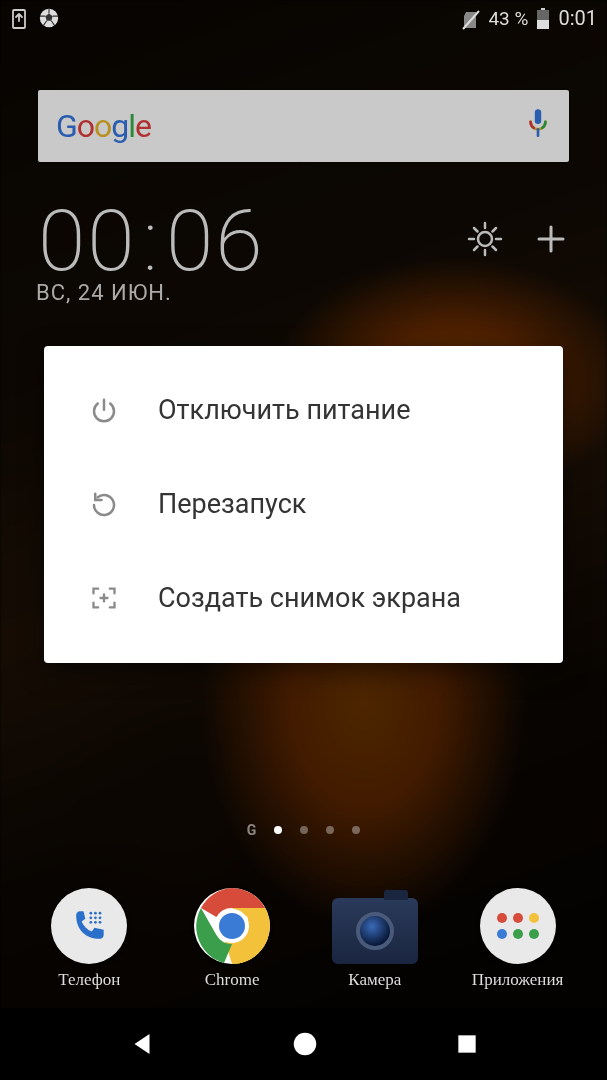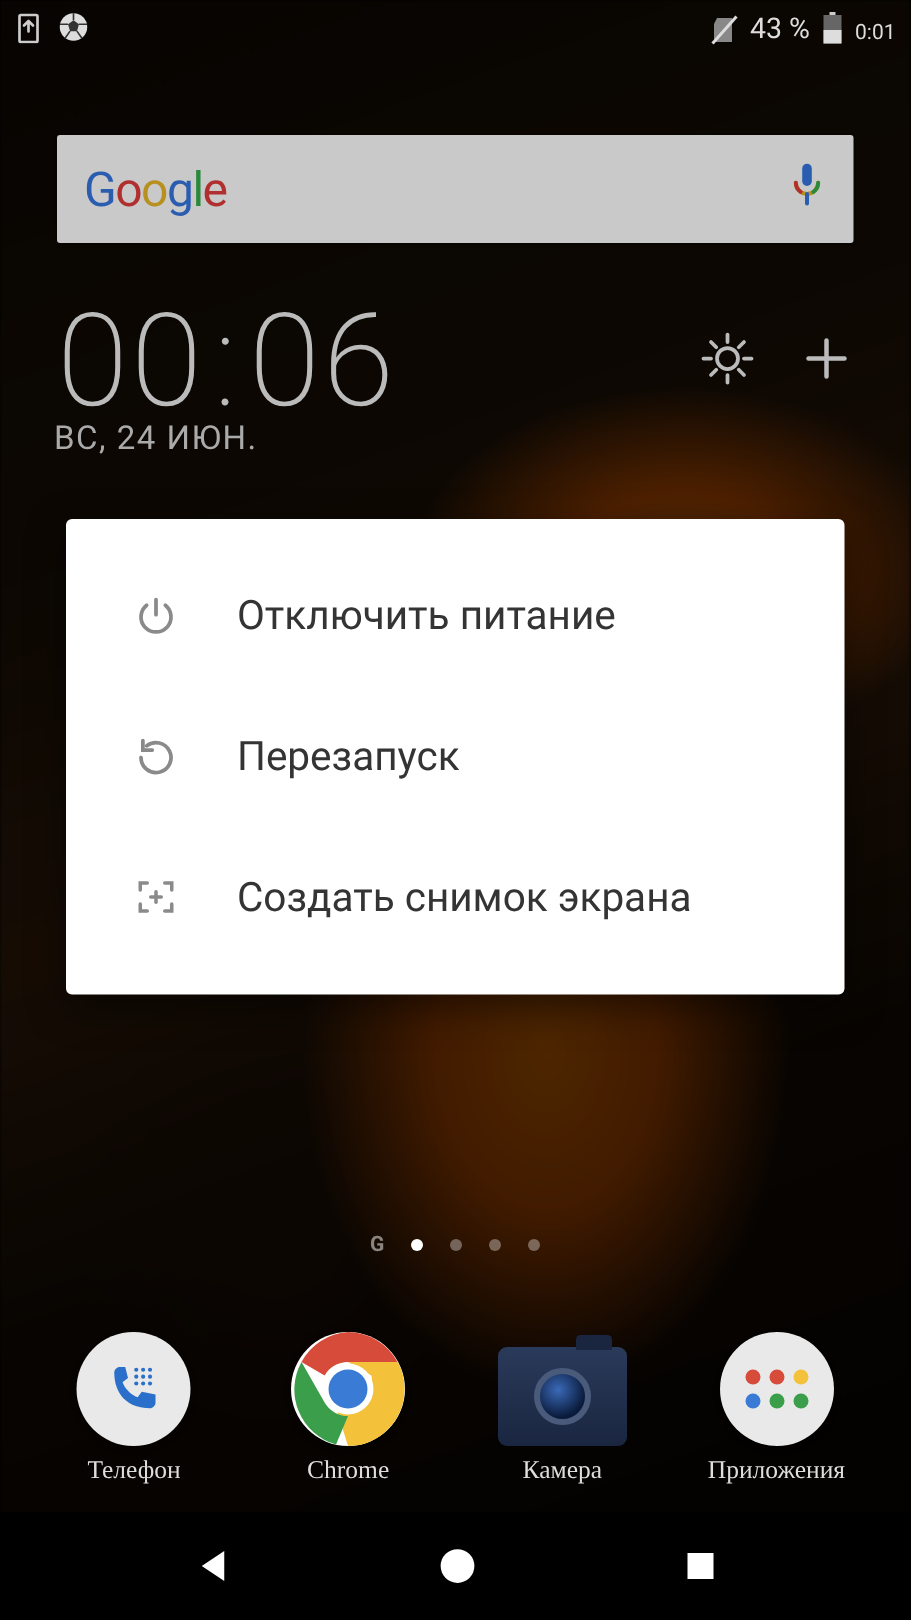--- a/index.html
+++ b/index.html
@@ -155,21 +155,21 @@
       </svg>
     </span>
     <span style="font-size:19px;color:#ddd;">43 %</span>
     <span class="status-icon">
       <svg width="14" height="22" viewBox="0 0 14 22">
         <rect x="5" y="0" width="4" height="2" fill="#ccc"></rect>
         <rect x="1" y="2" width="12" height="19" fill="#666"></rect>
         <rect x="1" y="12" width="12" height="9" fill="#ddd"></rect>
       </svg>
     </span>
-    <span style="font-size:14px;color:#ddd;">0:01</span>
+    <span style="font-size:20px;color:#ddd;">0:01</span>
   </div>
 </div>
 
 <div class="search-bar">
   <div class="google-logo">
     <span class="g1">G</span>
     <span class="g2">o</span>
     <span class="g3">o</span>
     <span class="g4">g</span>
     <span class="g5">l</span>

